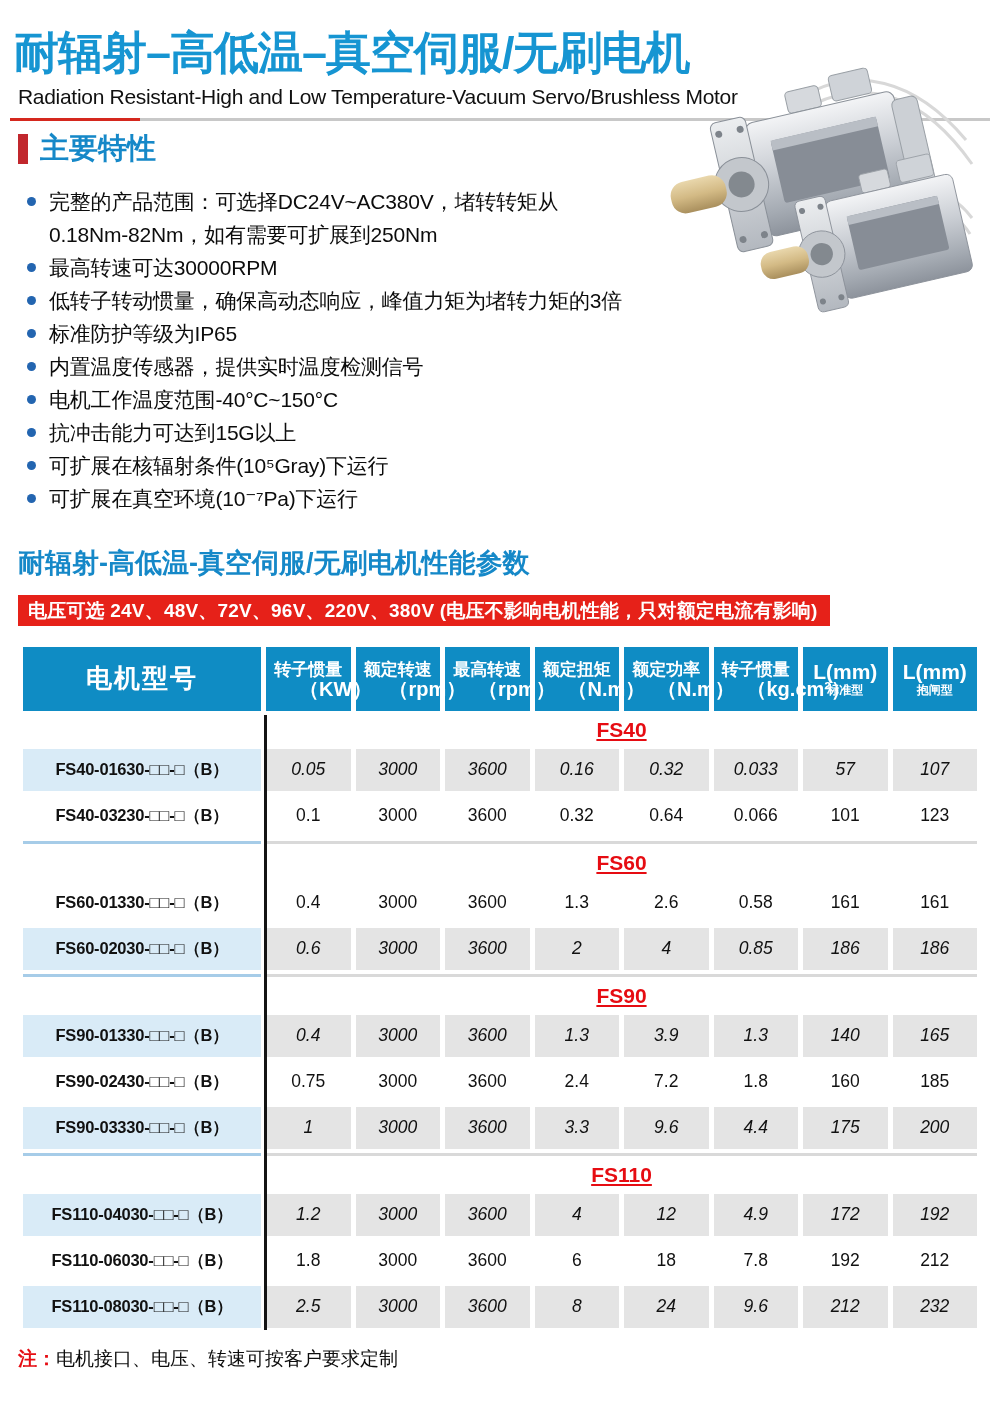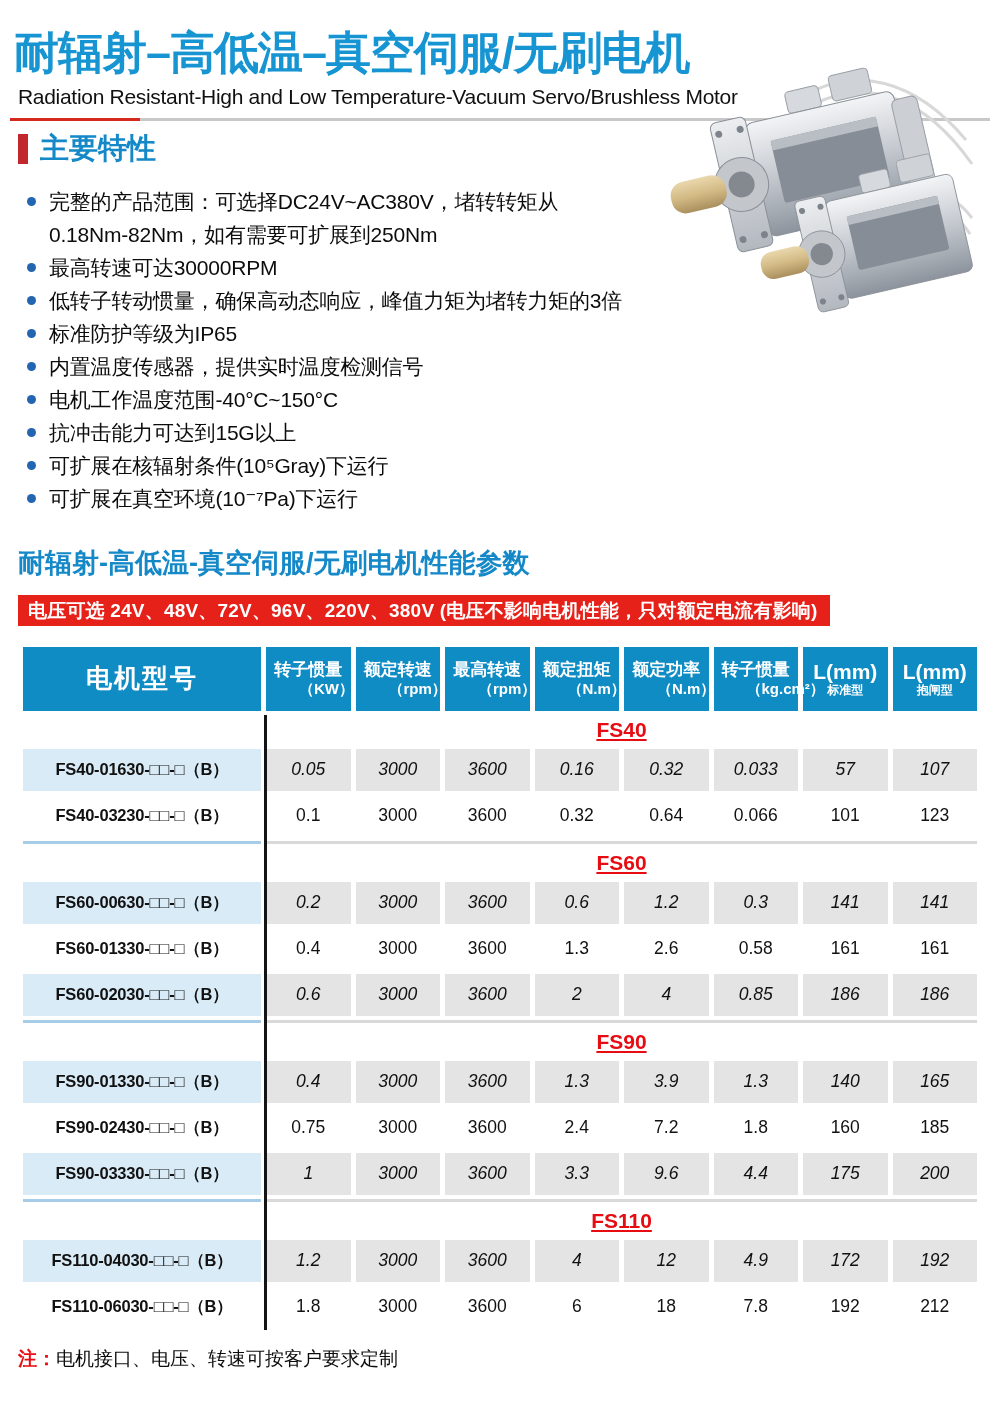--- a/index.html
+++ b/index.html
@@ -57,21 +57,21 @@
   table.spec {
     width: 964px; table-layout: fixed;
     border-collapse: separate; border-spacing: 5px 4px;
   }
   table.spec th {
     background: var(--table-header-blue, #0f8cc4); color: #fff; font-weight: bold;
     height: 64px; vertical-align: middle; text-align: center; padding: 0;
   }
   th.model-head { font-size: 26px; letter-spacing: 2px; }
   .h-main { font-size: 17px; line-height: 20px; }
-  .h-unit { font-size: 15px; font-weight: bold; line-height: 18px; padding-left: 33px; }
+  .h-unit { font-size: 20px; font-weight: bold; line-height: 18px; padding-left: 33px; }
   .h-lmain { font-size: 21px; line-height: 22px; }
   .h-sub { font-size: 12px; line-height: 14px; }
 
   tr.section-row td { height: 30px; padding: 0; }
   td.section-label {
     text-align: center; color: var(--section-red, #e60c12);
     font-size: 21px; font-weight: bold; vertical-align: middle; text-decoration: underline;
   }
   tr.sep-row td { height: 3px; padding: 0; line-height: 0; font-size: 0; }
   td.sep-model { background: var(--sep-blue, #a6cce8); }
@@ -260,31 +260,20 @@
               <td class="value-cell">123</td>
             </tr>
             <tr class="sep-row">
               <td class="sep-model"></td>
               <td class="sep-data" colspan="8"></td>
             </tr>
             <tr class="section-row">
               <td></td>
               <td class="section-label" colspan="8">FS60</td>
             </tr>
-            <tr class="data-row shaded">
-              <td class="model-cell">FS60-00630-□□-□（B）</td>
-              <td class="value-cell">0.2</td>
-              <td class="value-cell">3000</td>
-              <td class="value-cell">3600</td>
-              <td class="value-cell">0.6</td>
-              <td class="value-cell">1.2</td>
-              <td class="value-cell">0.3</td>
-              <td class="value-cell">141</td>
-              <td class="value-cell">141</td>
-            </tr>
             <tr class="data-row">
               <td class="model-cell">FS60-01330-□□-□（B）</td>
               <td class="value-cell">0.4</td>
               <td class="value-cell">3000</td>
               <td class="value-cell">3600</td>
               <td class="value-cell">1.3</td>
               <td class="value-cell">2.6</td>
               <td class="value-cell">0.58</td>
               <td class="value-cell">161</td>
               <td class="value-cell">161</td>
@@ -364,20 +353,31 @@
               <td class="model-cell">FS110-06030-□□-□（B）</td>
               <td class="value-cell">1.8</td>
               <td class="value-cell">3000</td>
               <td class="value-cell">3600</td>
               <td class="value-cell">6</td>
               <td class="value-cell">18</td>
               <td class="value-cell">7.8</td>
               <td class="value-cell">192</td>
               <td class="value-cell">212</td>
             </tr>
+            <tr class="data-row shaded">
+              <td class="model-cell">FS110-08030-□□-□（B）</td>
+              <td class="value-cell">2.5</td>
+              <td class="value-cell">3000</td>
+              <td class="value-cell">3600</td>
+              <td class="value-cell">8</td>
+              <td class="value-cell">24</td>
+              <td class="value-cell">9.6</td>
+              <td class="value-cell">212</td>
+              <td class="value-cell">232</td>
+            </tr>
           </tbody>
       </table>
       <div class="vline"></div>
     </div>
 
     <div class="note">
       <span class="prefix">注：</span><span>电机接口、电压、转速可按客户要求定制</span>
     </div>
   </section>
 

